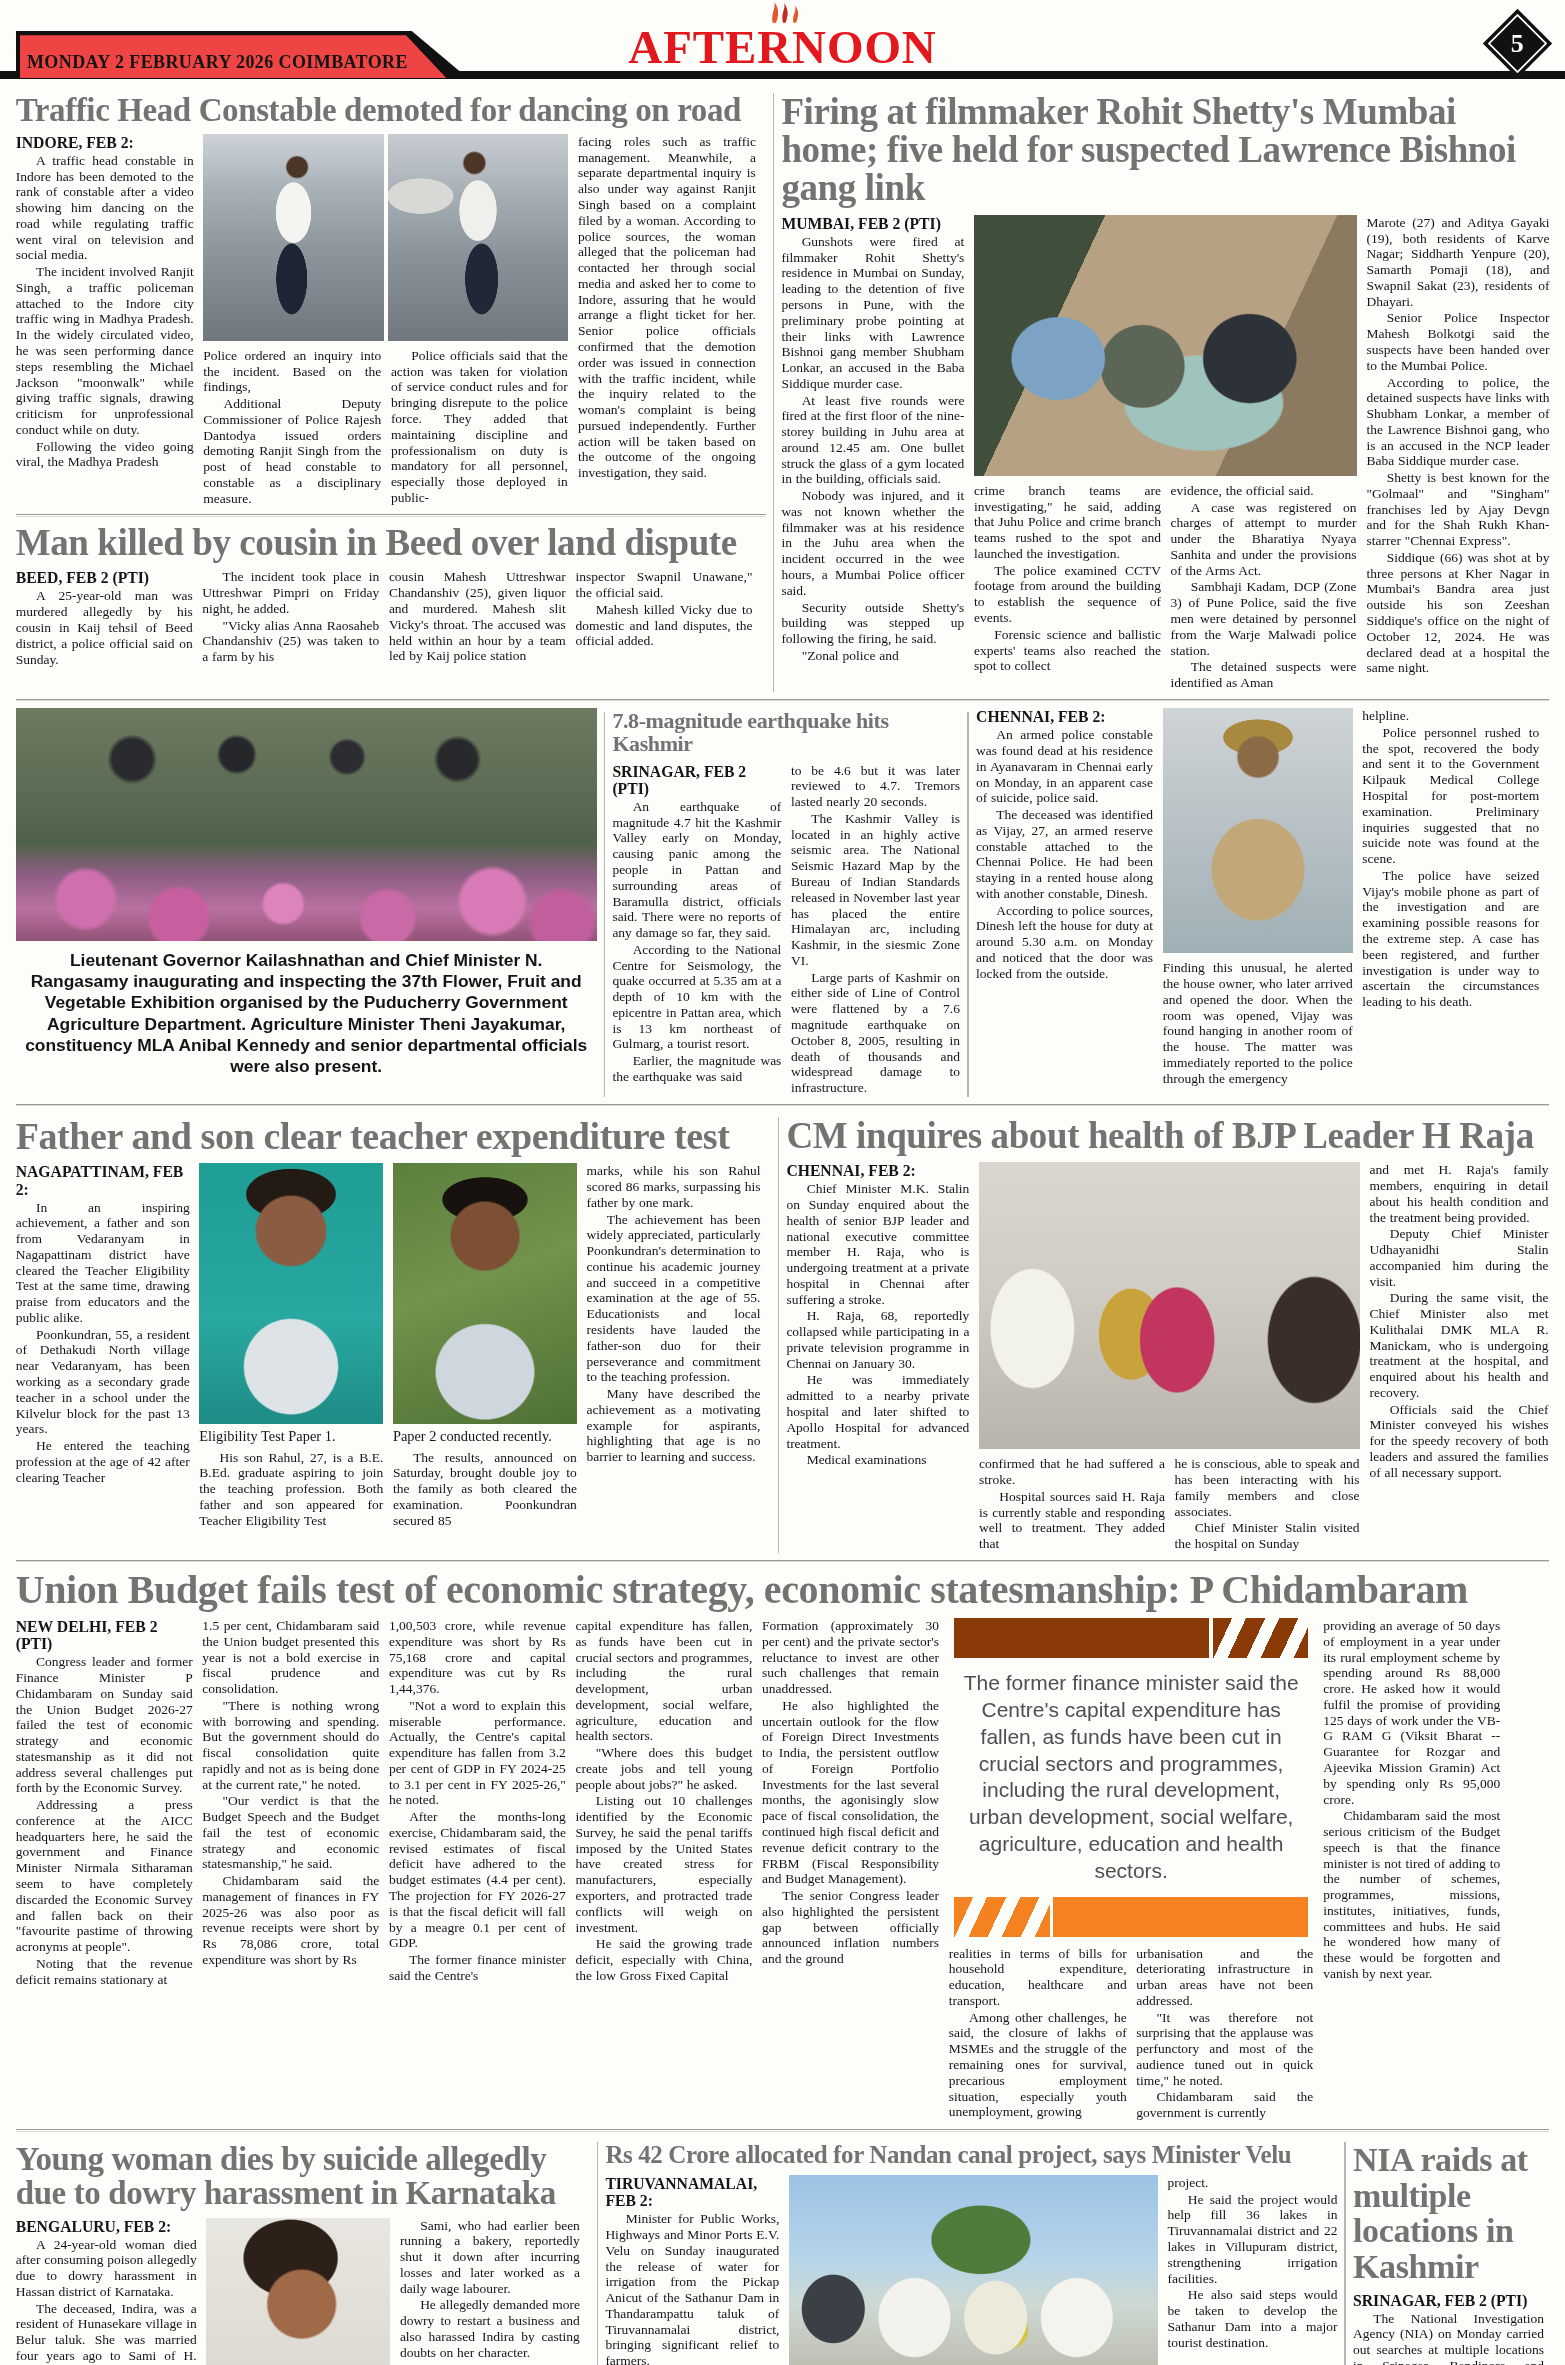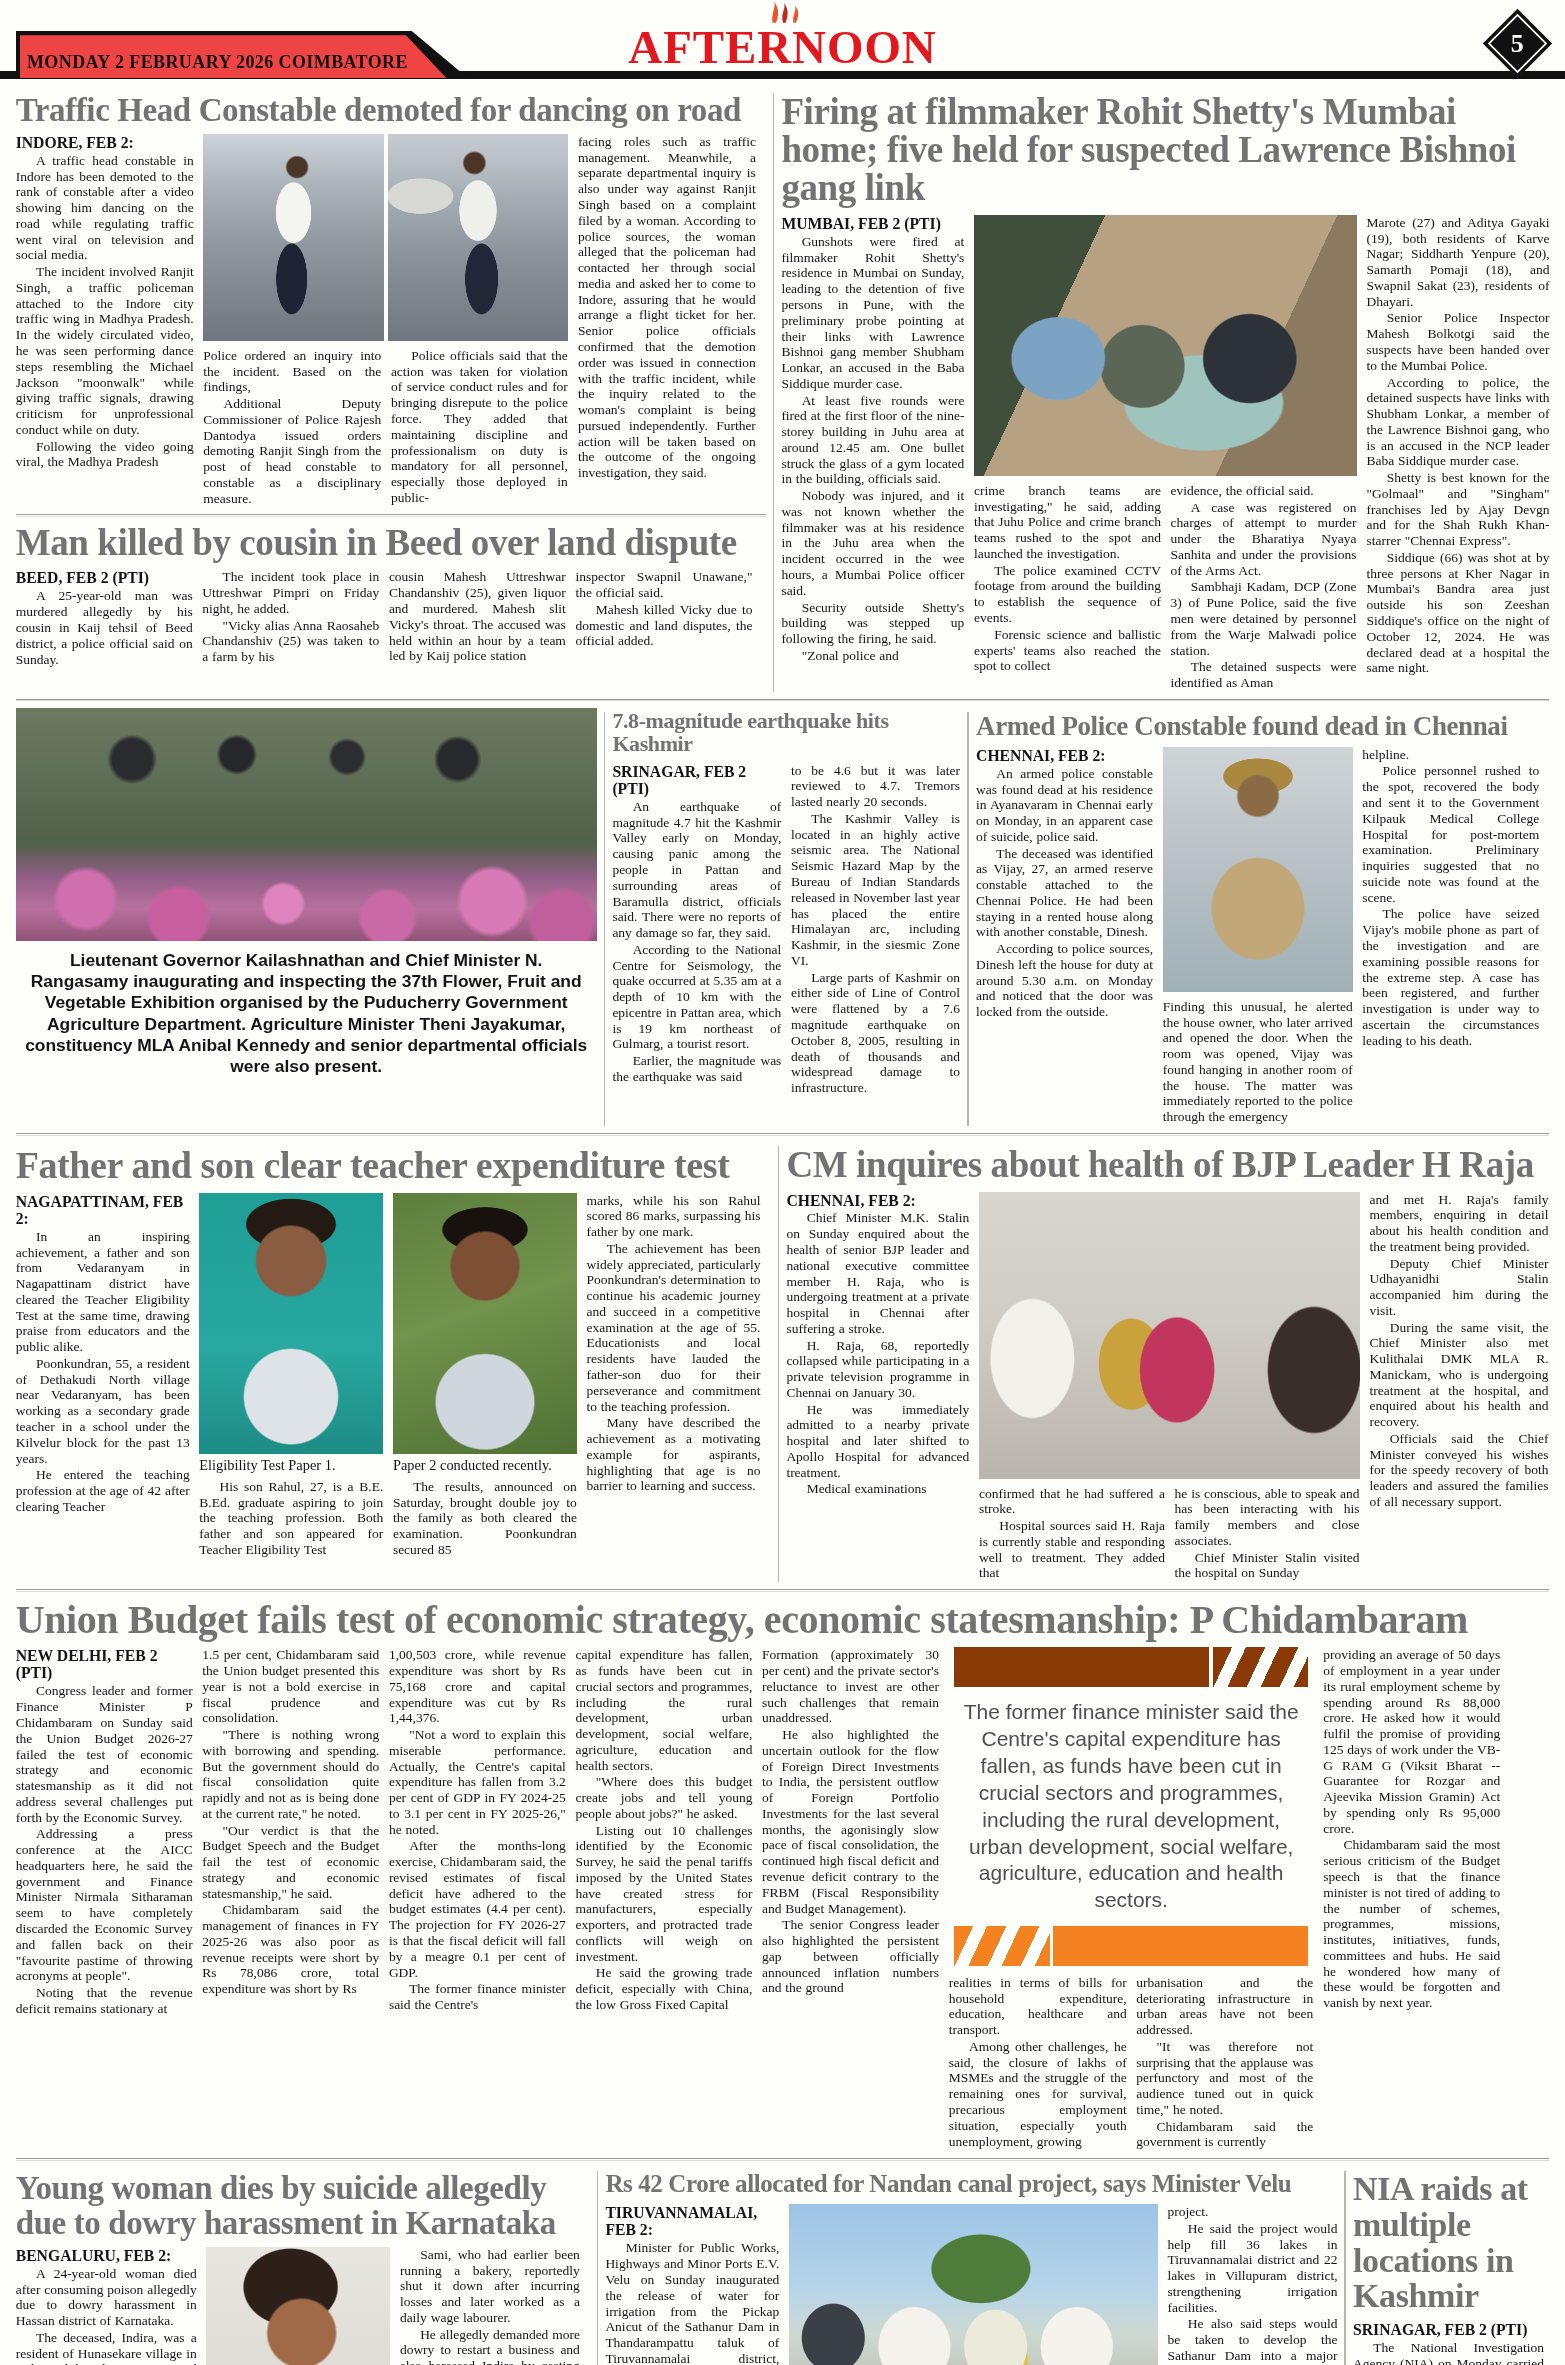--- a/index.html
+++ b/index.html
@@ -281,37 +281,36 @@
 
       <div class="vdiv"></div>
 
       <section style="width:348px;">
         <h1 class="h-quake">7.8-magnitude earthquake hits Kashmir</h1>
         <div class="cols">
           <div class="col" style="width:169px;">
             <p class="dateline">SRINAGAR, FEB 2 (PTI)</p>
             <div>
                 <p class="para">An earthquake of magnitude 4.7 hit the Kashmir Valley early on Monday, causing panic among the people in Pattan and surrounding areas of Baramulla district, officials said. There were no reports of any damage so far, they said.</p>
-                <p class="para">According to the National Centre for Seismology, the quake occurred at 5.35 am at a depth of 10 km with the epicentre in Pattan area, which is 19 km northeast of Gulmarg, a tourist resort.</p>
+                <p class="para">According to the National Centre for Seismology, the quake occurred at 5.35 am at a depth of 10 km with the epicentre in Pattan area, which is 13 km northeast of Gulmarg, a tourist resort.</p>
                 <p class="para">Earlier, the magnitude was the earthquake was said</p>
               </div>
           </div>
           <div class="gap"></div>
           <div class="col cont" style="width:169px;">
               <p class="para">to be 4.6 but it was later reviewed to 4.7. Tremors lasted nearly 20 seconds.</p>
               <p class="para">The Kashmir Valley is located in an highly active seismic area. The National Seismic Hazard Map by the Bureau of Indian Standards released in November last year has placed the entire Himalayan arc, including Kashmir, in the siesmic Zone VI.</p>
               <p class="para">Large parts of Kashmir on either side of Line of Control were flattened by a 7.6 magnitude earthquake on October 8, 2005, resulting in death of thousands and widespread damage to infrastructure.</p>
             </div>
         </div>
       </section>
 
       <div class="vdiv"></div>
 
       <section style="width:564px;">
-        <h1 class="h-constable">Armed Police Constable found dead in Chennai</h1>
         <div class="cols">
           <div class="col" style="width:177px;">
             <p class="dateline">CHENNAI, FEB 2:</p>
             <div>
                 <p class="para">An armed police constable was found dead at his residence in Ayanavaram in Chennai early on Monday, in an apparent case of suicide, police said.</p>
                 <p class="para">The deceased was identified as Vijay, 27, an armed reserve constable attached to the Chennai Police. He had been staying in a rented house along with another constable, Dinesh.</p>
                 <p class="para">According to police sources, Dinesh left the house for duty at around 5.30 a.m. on Monday and noticed that the door was locked from the outside.</p>
               </div>
           </div>
           <div class="gap"></div>

